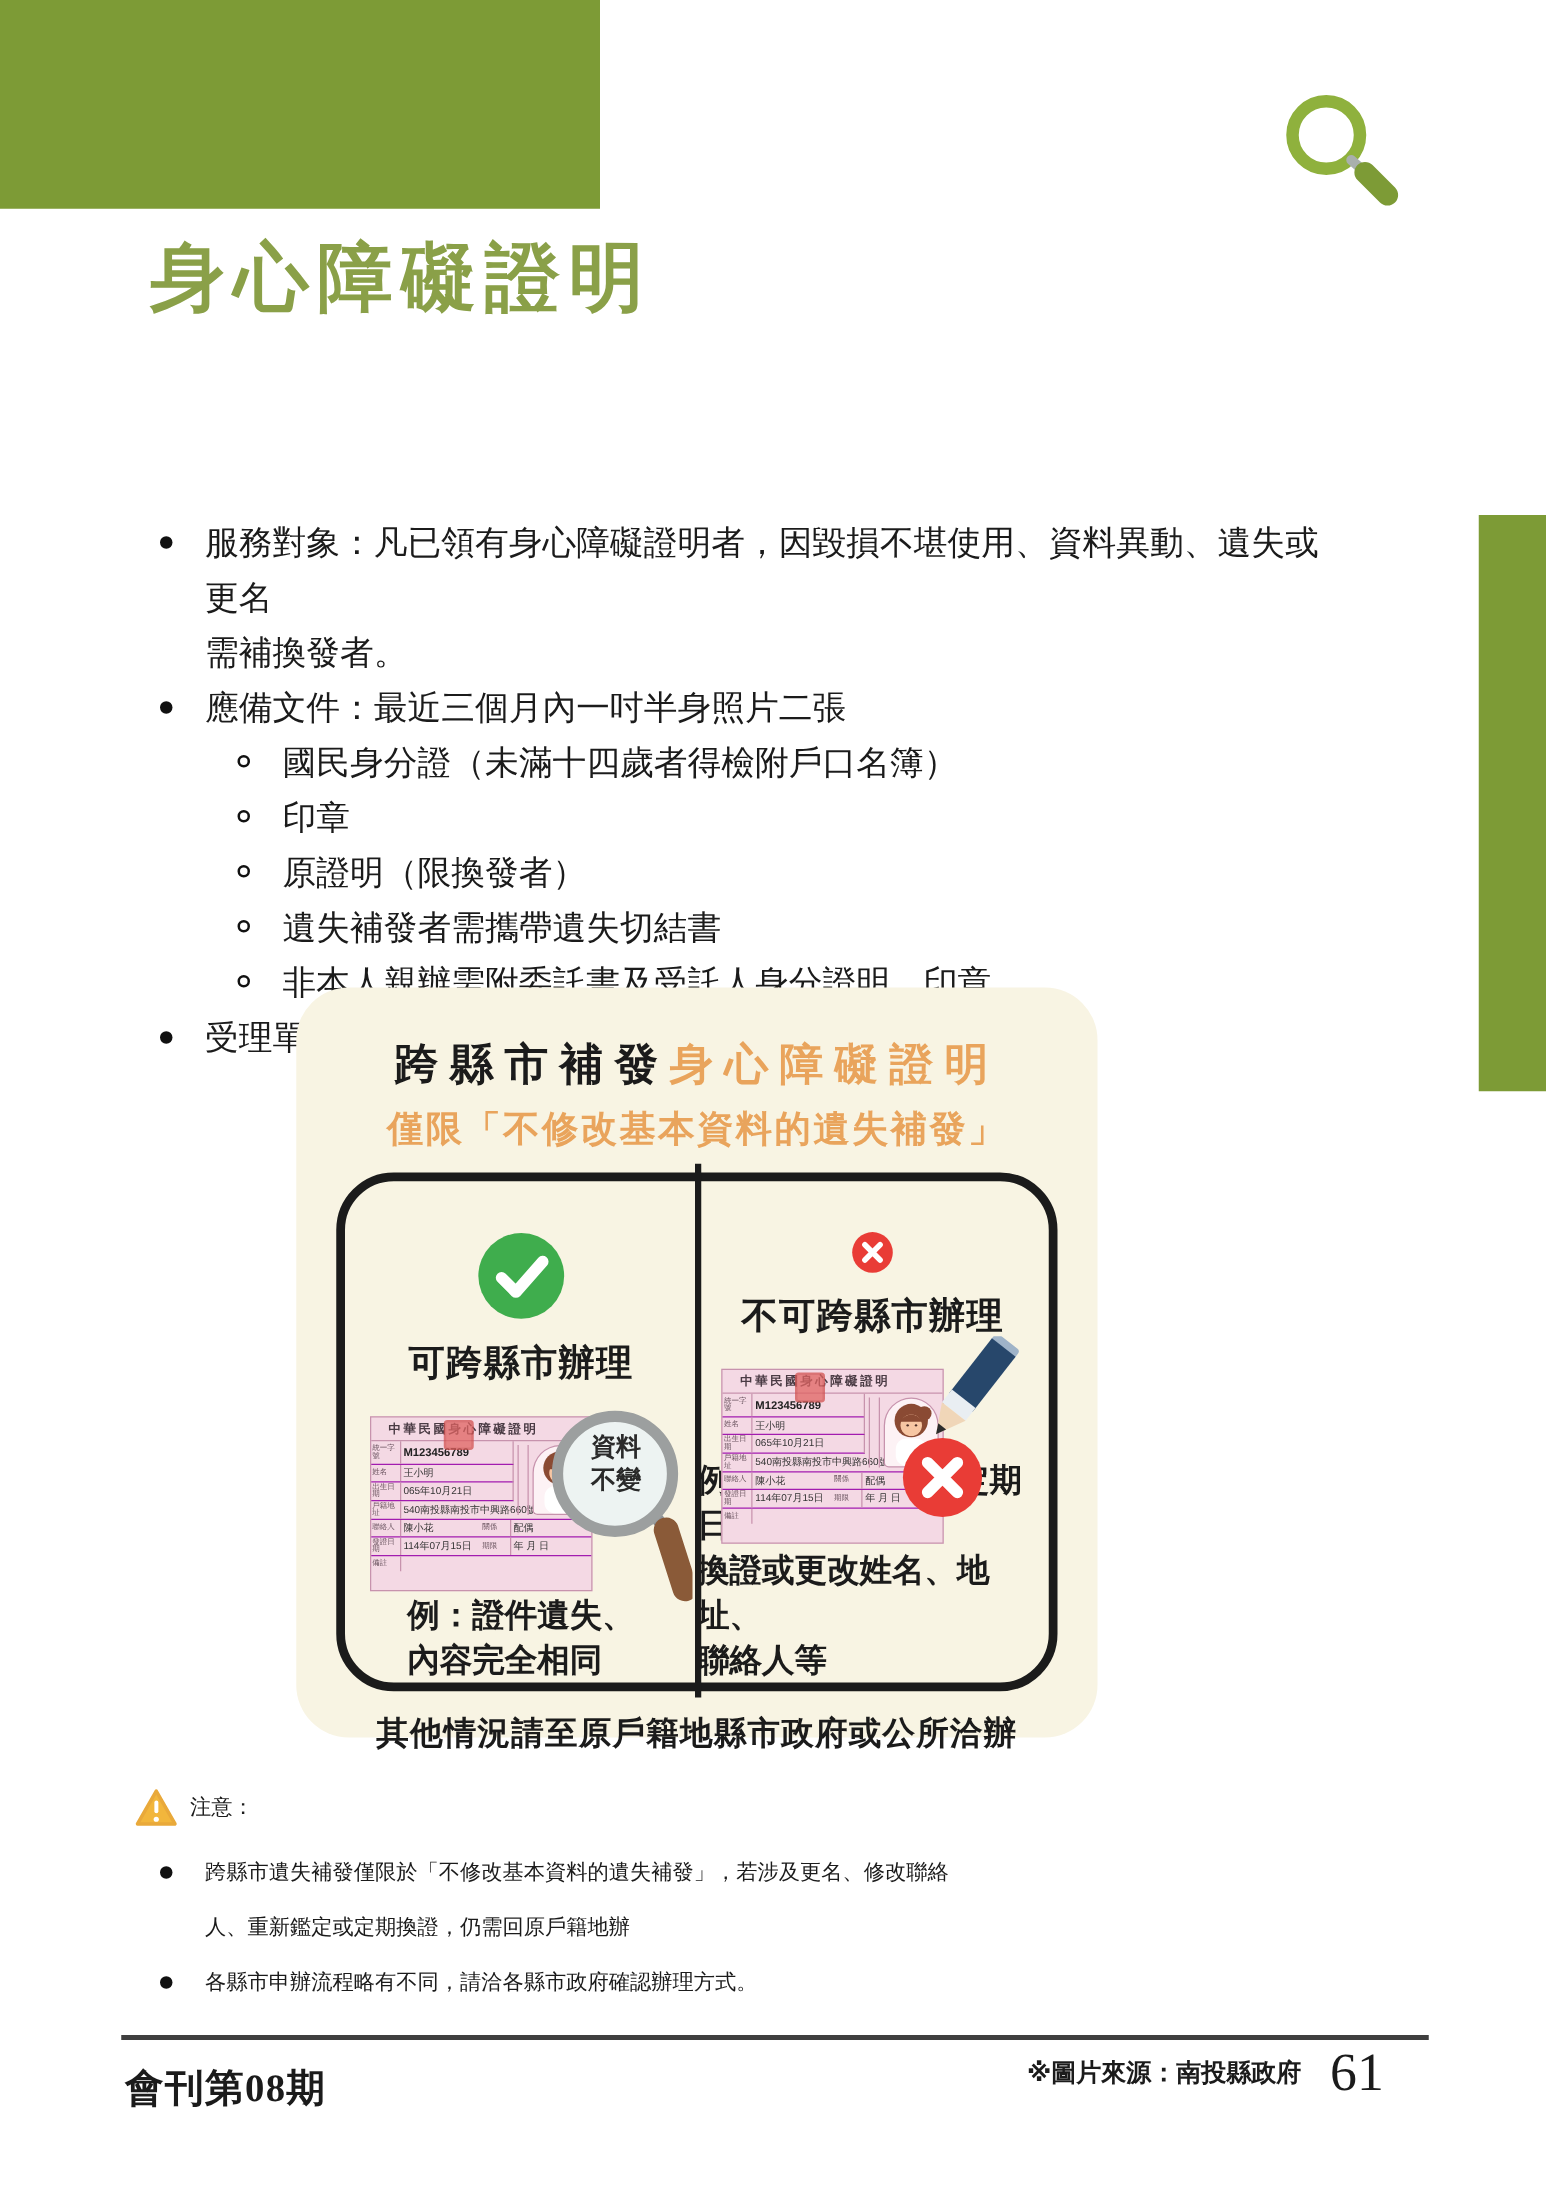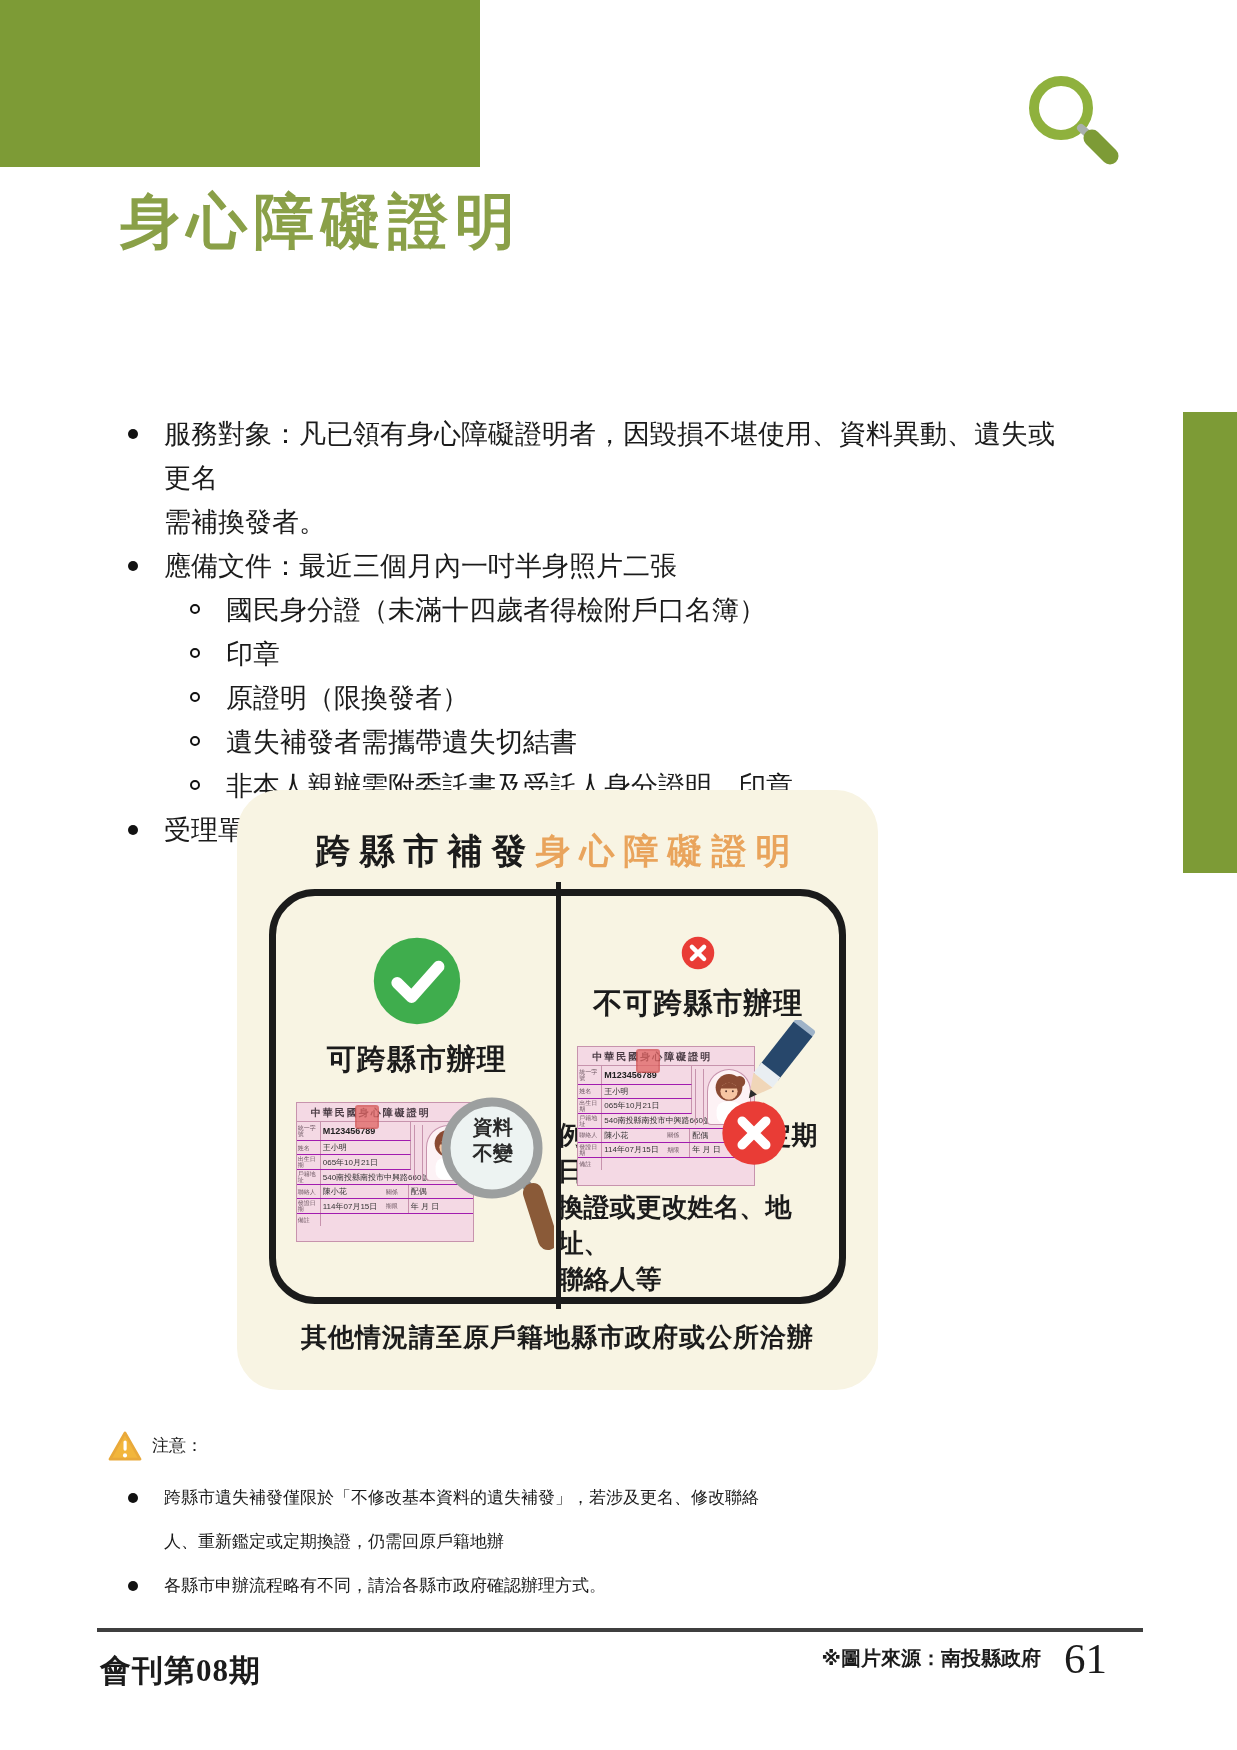--- a/index.html
+++ b/index.html
@@ -144,20 +144,21 @@
         <p>非本人親辦需附委託書及受託人身分證明、印章</p>
       </div>
     <div class="li">
         <span class="dot"></span>
         <p>受理單位：台中市任一區公所社會課</p>
       </div>
   </div>
 
   <div class="card">
     <div class="card-title"><span>跨縣市補發</span><span class="t-orange">身心障礙證明</span></div>
+    <div class="card-subtitle">僅限「不修改基本資料的遺失補發」</div>
 
     <div class="panels">
       <div class="divider"></div>
 
       <div class="panel">
         <svg class="status-circle" viewBox="0 0 100 100">
           <circle cx="50" cy="50" r="48" fill="#3fad4d"></circle>
           <path d="M28 52 L44 68 L74 34" stroke="#fff" stroke-width="13" fill="none" stroke-linecap="round" stroke-linejoin="round"></path>
         </svg>
         <div class="panel-label">可跨縣市辦理</div>
@@ -217,20 +218,22 @@
             <svg width="120" height="170" viewBox="0 0 120 170">
               <line x1="90" y1="92" x2="100" y2="104" stroke="#8d9296" stroke-width="10"></line>
               <line x1="99" y1="103" x2="114" y2="150" stroke="#8a5a38" stroke-width="20" stroke-linecap="round"></line>
               <circle cx="58" cy="58" r="46" fill="#edf3f2" stroke="#9c9f9f" stroke-width="9"></circle>
             </svg>
             <div class="lens-text" style="white-space:pre-line;">資料
 不變</div>
           </div>
         </div>
 
+        <div class="caption">例：證件遺失、
+內容完全相同</div>
       </div>
 
       <div class="panel">
         <svg class="status-circle" viewBox="0 0 100 100">
           <circle cx="50" cy="50" r="48" fill="#e93c36"></circle>
           <path d="M32 32 L68 68 M68 32 L32 68" stroke="#fff" stroke-width="13" stroke-linecap="round"></path>
         </svg>
         <div class="panel-label">不可跨縣市辦理</div>
 
         <div class="cert-wrap">

